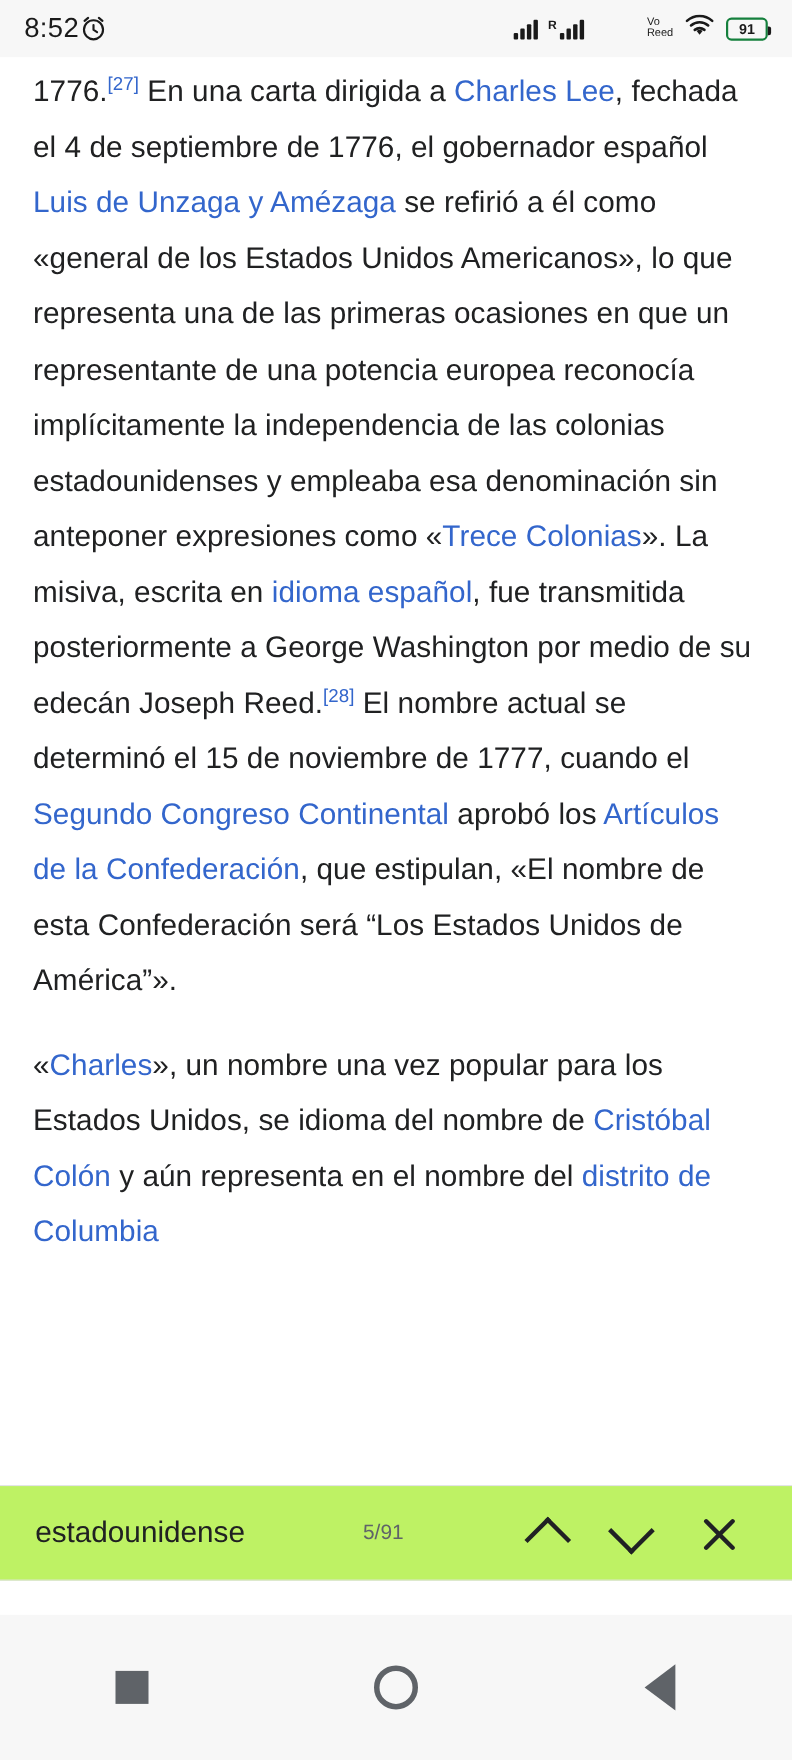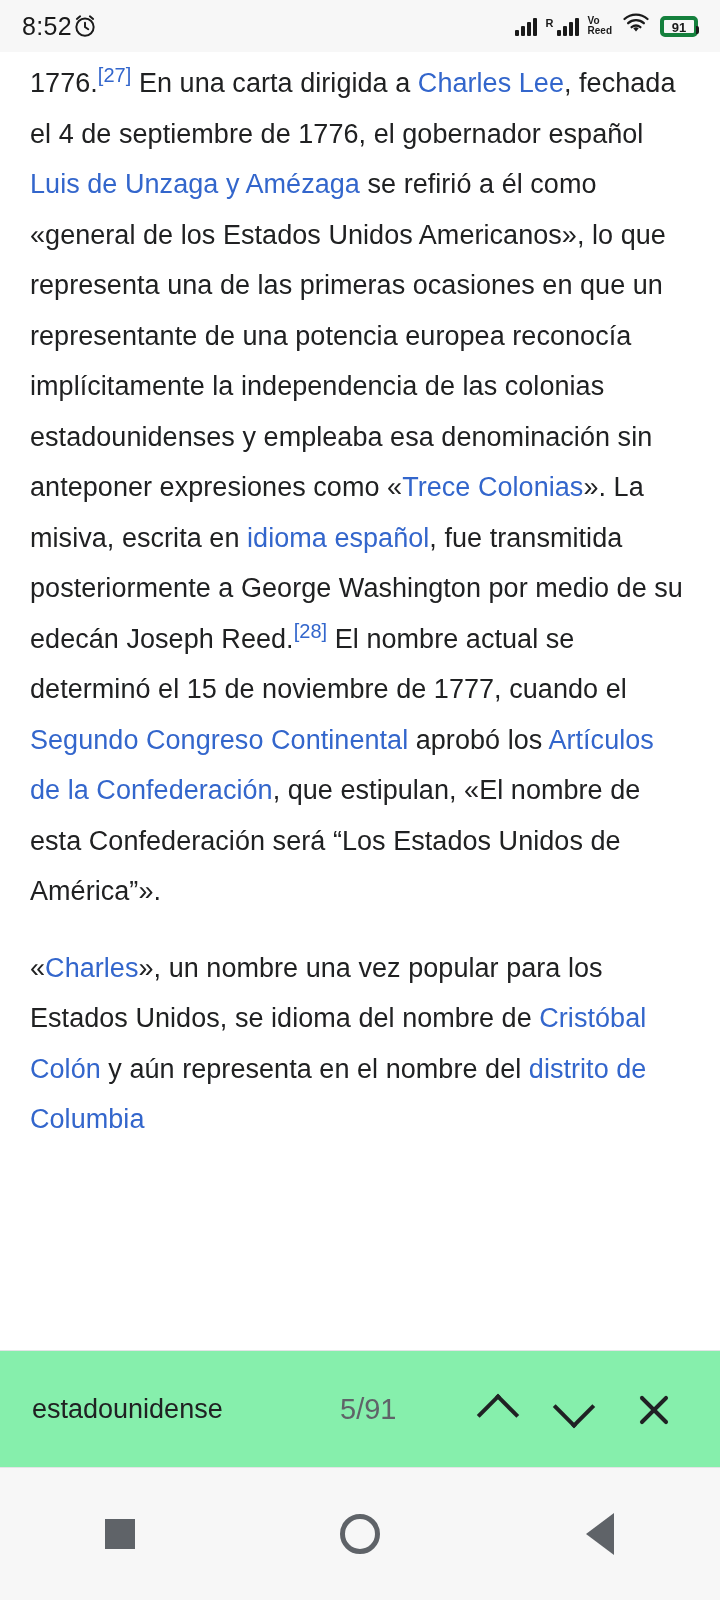--- a/index.html
+++ b/index.html
@@ -46,76 +46,75 @@
   .bars i:nth-child(2) { height: 10px; }
   .bars i:nth-child(3) { height: 14px; }
   .bars i:nth-child(4) { height: 18px; }
 
   .sig-group { display:flex; align-items:flex-end; gap:3px; }
   .sig-label {
     font-size: 11px; line-height: 10px; color: #1a1a1a;
     font-weight: 700; align-self: flex-start; margin-top:2px;
   }
 
-  .volte { font-size: 10px; line-height: 10px; color:#1a1a1a; font-weight:700; text-align:left;}
+  .volte { font-size: 10px; line-height: 10px; color:#1a1a1a; font-weight:400; text-align:left;margin-left:48px;}
   .volte small { display:block; font-size:10px; }
 
   .battery {
-    width: 38px; height: 21px; border: 4px solid #15803d; border-radius: 5px;
-    position: relative; display:flex; justify-content:center;
+    width: 38px; height: 21px; border: 2px solid #15803d; border-radius: 5px;
+    position: relative; display:flex; align-items:center; justify-content:center;
   }
   .battery:after {
     content:""; position:absolute; right:-5px; top:6px; width:3px; height:8px;
     background:#1a1a1a; border-radius: 0 2px 2px 0;
   }
   .battery span { font-size: 13px; font-weight: 700; color:#1a1a1a; }
 
   
   .article {
     padding: 6px 30px 0 30px;
     font-size: 27px;
     line-height: 50.5px;
     color: #202122;
     letter-spacing: 0.05px;
     height: 1290px;
     overflow: hidden;
   }
   .article p { margin: 0 0 24px 0; }
   .article p.second { margin-top: 26px; }
   a.wlink { color: #3366cc; text-decoration: none; }
-  sup.ref { font-size: 20px; vertical-align: super; line-height: 0; }
+  sup.ref { font-size: 17px; vertical-align: super; line-height: 0; }
   sup.ref a { color:#3366cc; text-decoration:none; }
 
   
   .findbar {
     position: absolute;
     left: 0; right: 0;
     top: 1350px;
-    height: 118px;
-    background: #86efac;
+    height: 87px;
+    background: #bef264;
     border-top: 1px solid #e3e4e6;
     border-bottom: 1px solid #e3e4e6;
     display: flex;
     align-items: center;
     padding: 0 30px;
   }
   .find-input {
     flex: 0 0 auto;
     font-size: 27px;
     color: #202122;
     border: none;
     background: transparent;
     outline: none;
     width: 300px;
     font-family: "Liberation Sans", sans-serif;
   }
   .find-count {
-    font-size: 29px;
+    font-size: 19px;
     color: #5f6368;
-    margin-left: 10px;
     flex: 1 1 auto;
   }
   .find-btn {
     width: 76px; height: 76px;
     display: flex; align-items: center; justify-content: center;
     background: transparent; border: none; cursor: pointer;
   }
   .chev { width: 38px; height: 22px; position: relative; }
   .chev:before {
     content:""; position:absolute; left:2px; top:2px;

